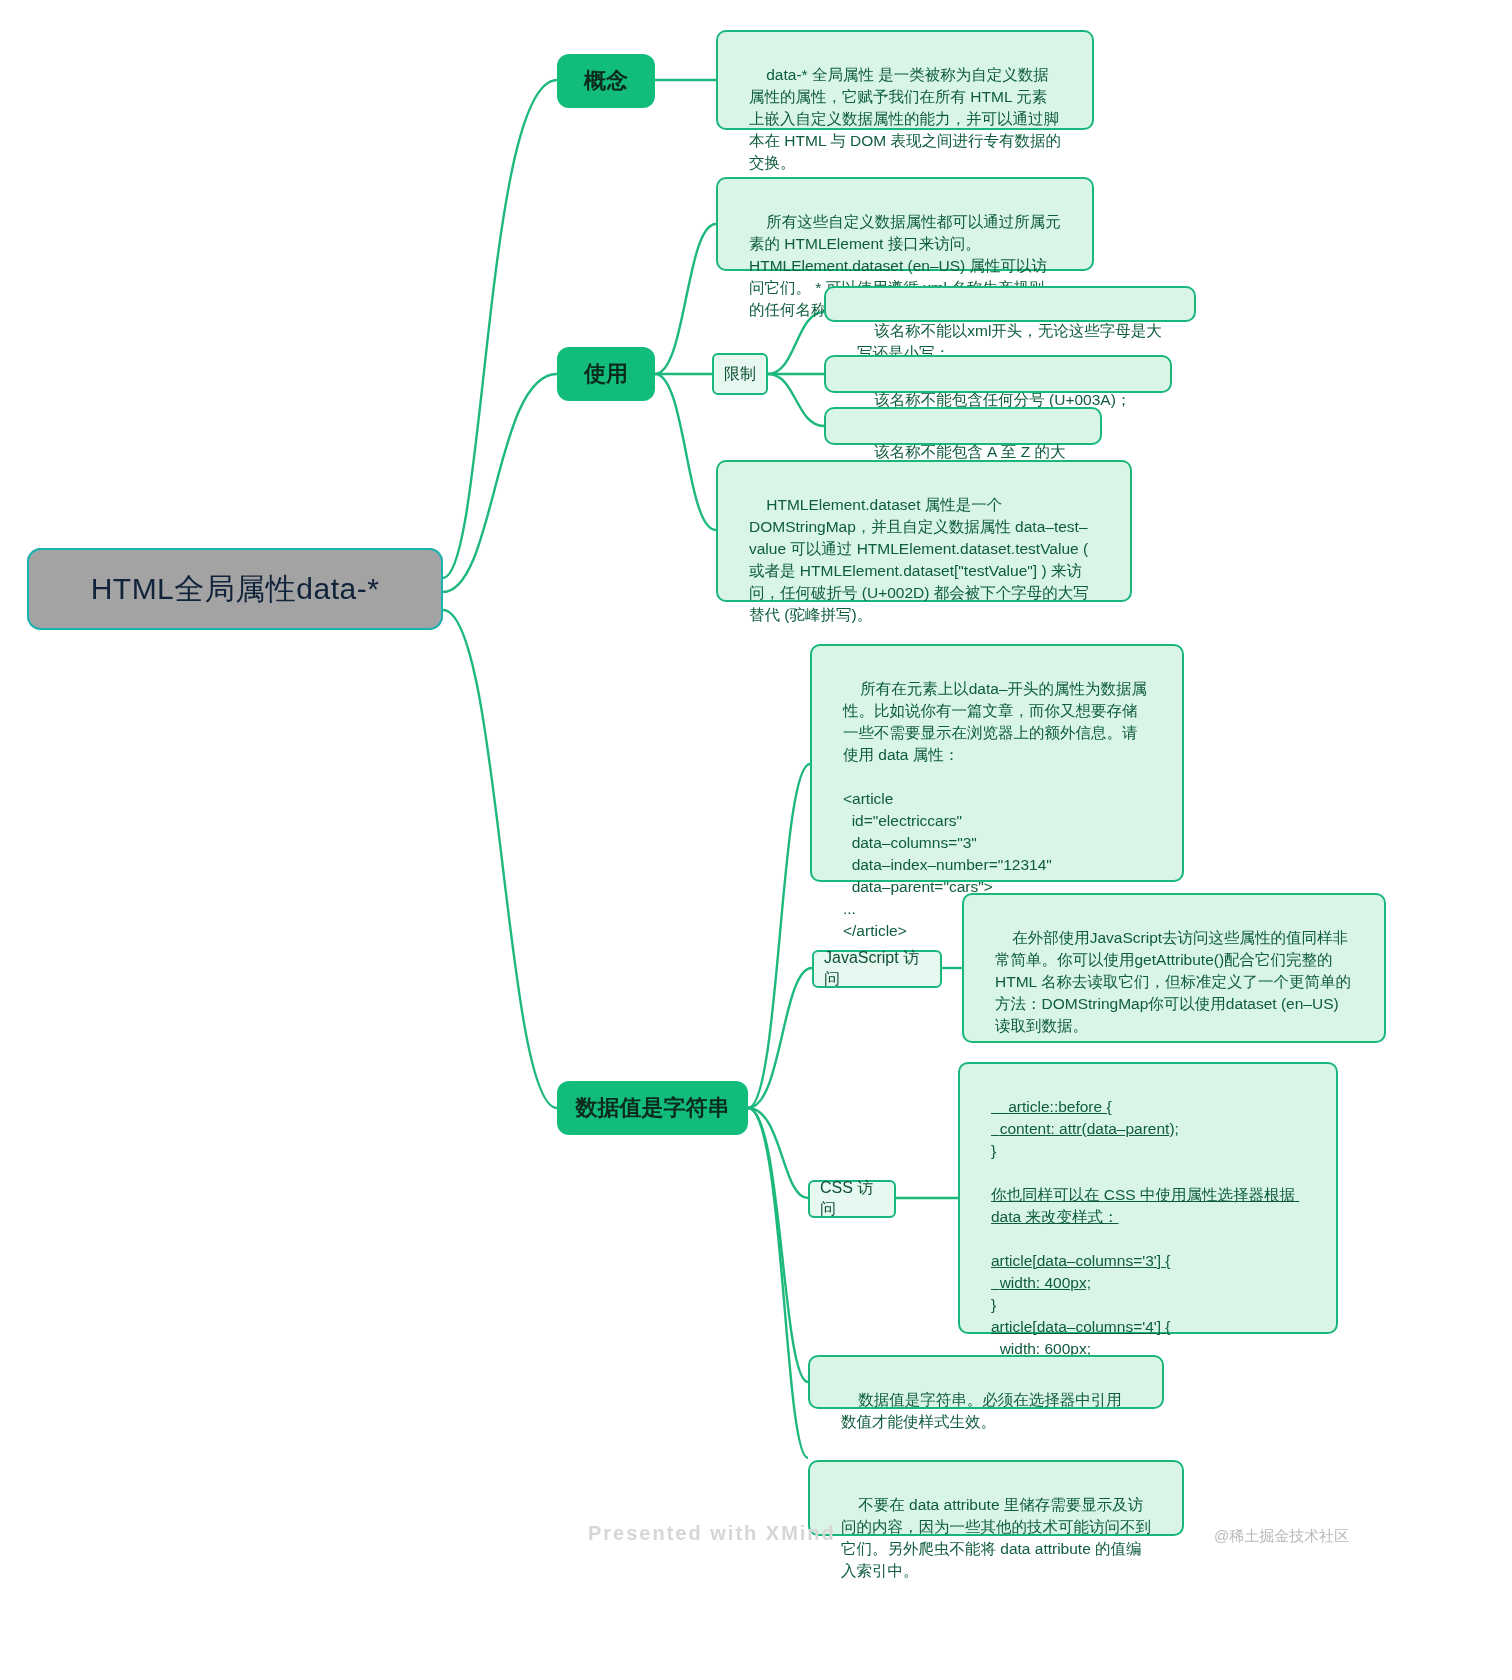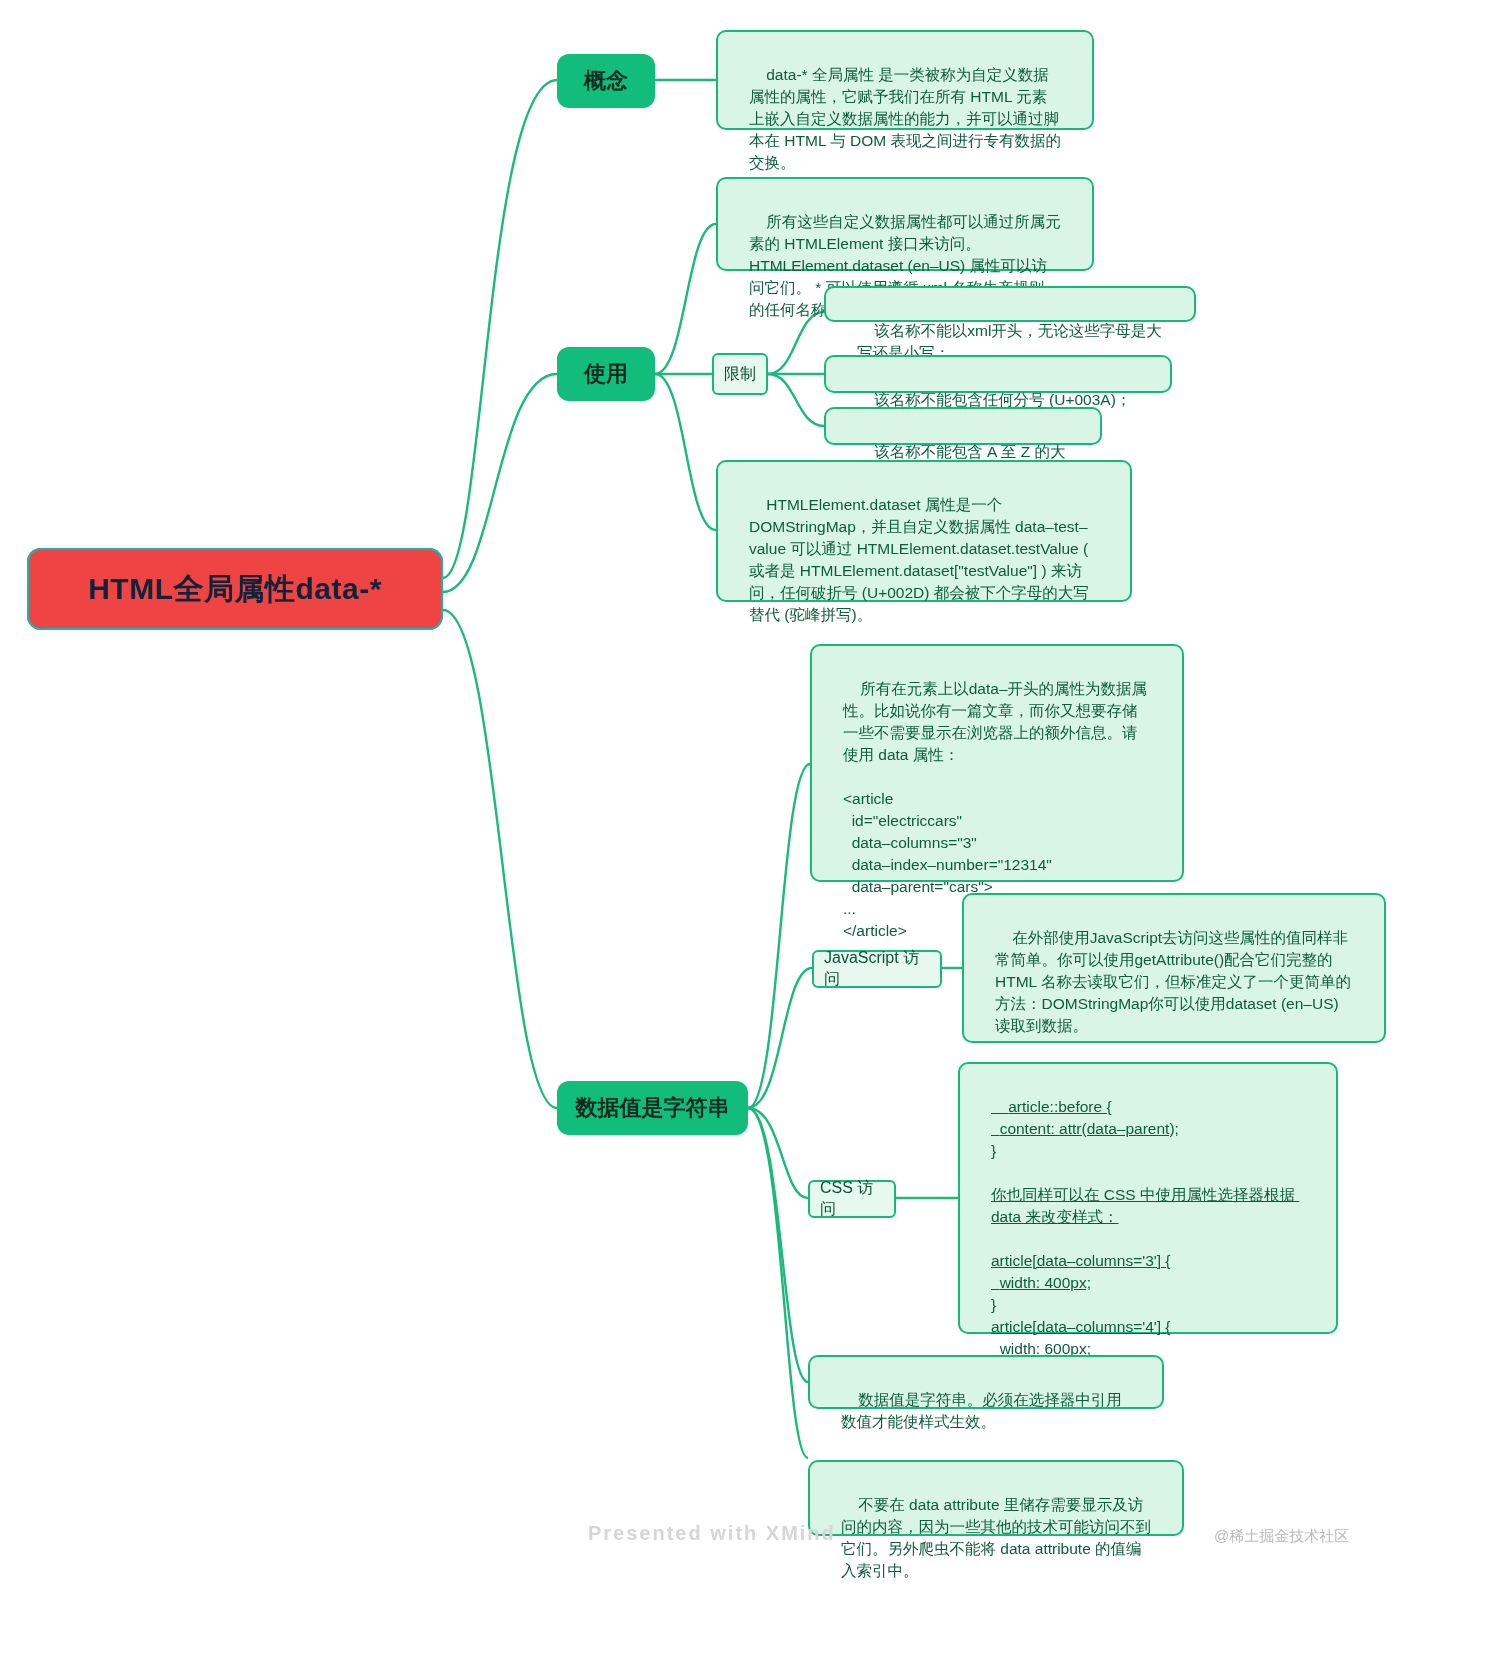--- a/index.html
+++ b/index.html
@@ -12,25 +12,25 @@
     overflow:hidden;
     position:relative;
   }
   #canvas{position:absolute;inset:0;width:1512px;height:1680px;}
   svg.edges{position:absolute;left:0;top:0;width:1512px;height:1680px;pointer-events:none;}
 
   .node{position:absolute;box-sizing:border-box;}
 
   
   .root{
-    background:#ef4444;
+    background:#a3a3a3;
     border-radius:14px;
     color:#10233a;
     font-size:30px;
-    font-weight:700;
+    font-weight:400;
     letter-spacing:.5px;
     display:flex;align-items:center;justify-content:center;
     box-shadow:0 0 0 2px #18b5b0 inset;
     padding:0 18px;
   }
   
   .lvl1{
     background:#12bd7c;
     border-radius:12px;
     color:#0b2b1f;

